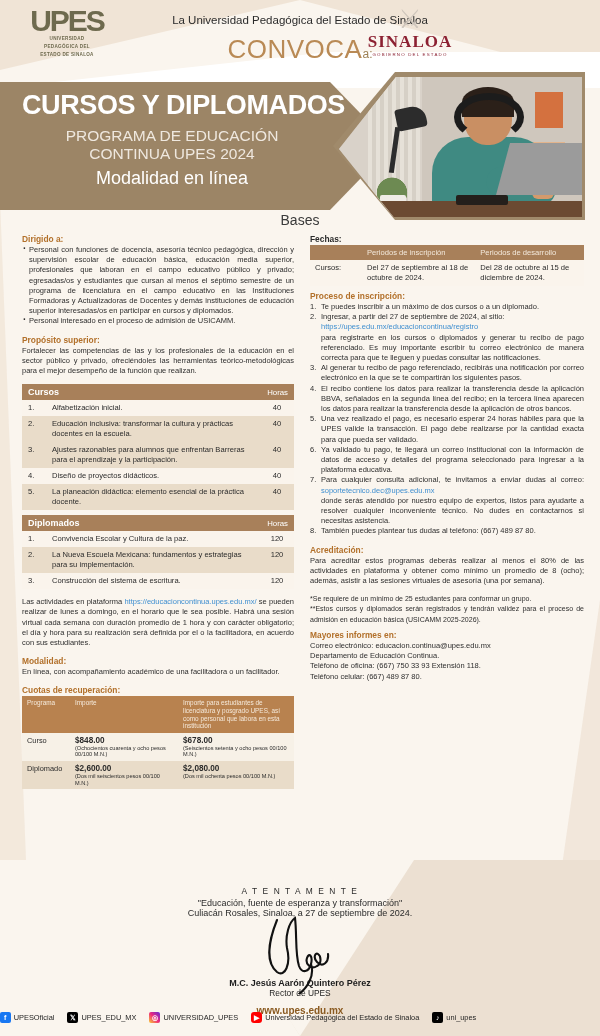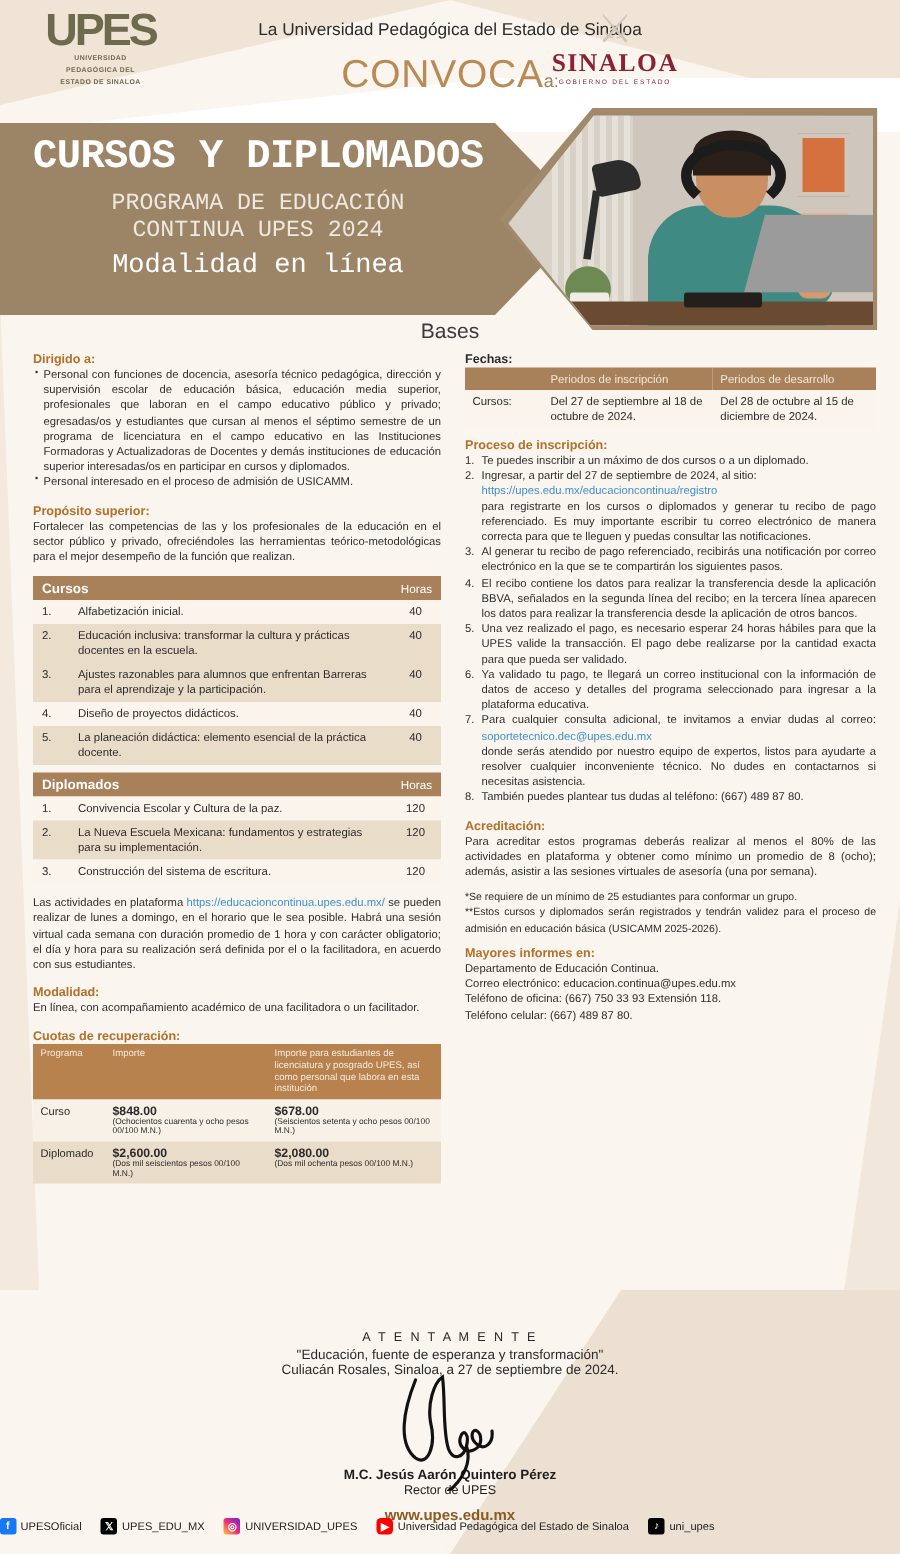--- a/index.html
+++ b/index.html
@@ -45,21 +45,21 @@
   .hdr-convoca .small { font-size:12px; color:#9d8054; }
   .sinaloa-logo { position:absolute; right:16px; top:6px; width:96px; text-align:center; }
   .sin-crest { font-size:26px; color:#cfc6bc; line-height:26px; }
   .sin-name { font-family:"Liberation Serif", serif; font-weight:bold; font-size:17px;
               color:#8c2132; letter-spacing:1px; }
   .sin-gob { font-size:4.4px; color:#8c2132; letter-spacing:1.2px; }
 
   
   .banner { position:absolute; left:0; top:82px; width:392px; height:128px;
             background:#9c8566;
-            clip-path:polygon(0 0, 330px 0, 392px 64px, 330px 128px, 0 128px);font-family:Liberation Mono, monospace; }
+            clip-path:polygon(0 0, 330px 0, 392px 64px, 330px 128px, 0 128px); }
   .banner-inner { padding:8px 0 0 22px; }
   .b-t1 { font-size:27px; font-weight:bold; color:#fff; letter-spacing:-.4px; }
   .b-t2 { font-size:15.5px; color:#efe8df; text-align:center; width:300px;
           line-height:18px; margin-top:6px; }
   .b-t3 { font-size:18px; color:#ffffff; text-align:center; width:300px; margin-top:5px;}
 
   
   .photo { position:absolute; left:333px; top:72px; width:252px; height:148px;
            background:#a08a6b; padding:3px;
            clip-path:polygon(62px 0, 252px 0, 252px 148px, 62px 148px, 0 74px); }
@@ -408,22 +408,22 @@
     <div class="gap"></div>
     <div class="sec-h">Acreditación:</div>
     <div class="body-t">Para acreditar estos programas deberás realizar al menos el 80% de las actividades en plataforma y obtener como mínimo un promedio de 8 (ocho); además, asistir a las sesiones virtuales de asesoría (una por semana).</div>
 
     <div class="gap"></div>
     <div class="body-t nj" style="font-size:7px">*Se requiere de un mínimo de 25 estudiantes para conformar un grupo.</div>
     <div class="body-t" style="font-size:7px">**Estos cursos y diplomados serán registrados y tendrán validez para el proceso de admisión en educación básica (USICAMM 2025-2026).</div>
 
     <div class="gap-s"></div>
     <div class="sec-h">Mayores informes en:</div>
+    <div class="body-t nj">Correo electrónico: educacion.continua@upes.edu.mx</div>
     <div class="body-t nj">Departamento de Educación Continua.</div>
-    <div class="body-t nj">Correo electrónico: educacion.continua@upes.edu.mx</div>
     <div class="body-t nj">Teléfono de oficina: (667) 750 33 93 Extensión 118.</div>
     <div class="body-t nj">Teléfono celular: (667) 489 87 80.</div>
   </div>
 
   <div class="ftr">
     <div class="atte">A T E N T A M E N T E</div>
     <div class="atte2">"Educación, fuente de esperanza y transformación"</div>
     <div class="atte3">Culiacán Rosales, Sinaloa, a 27 de septiembre de 2024.</div>
 
     <div class="sign-wrap">

